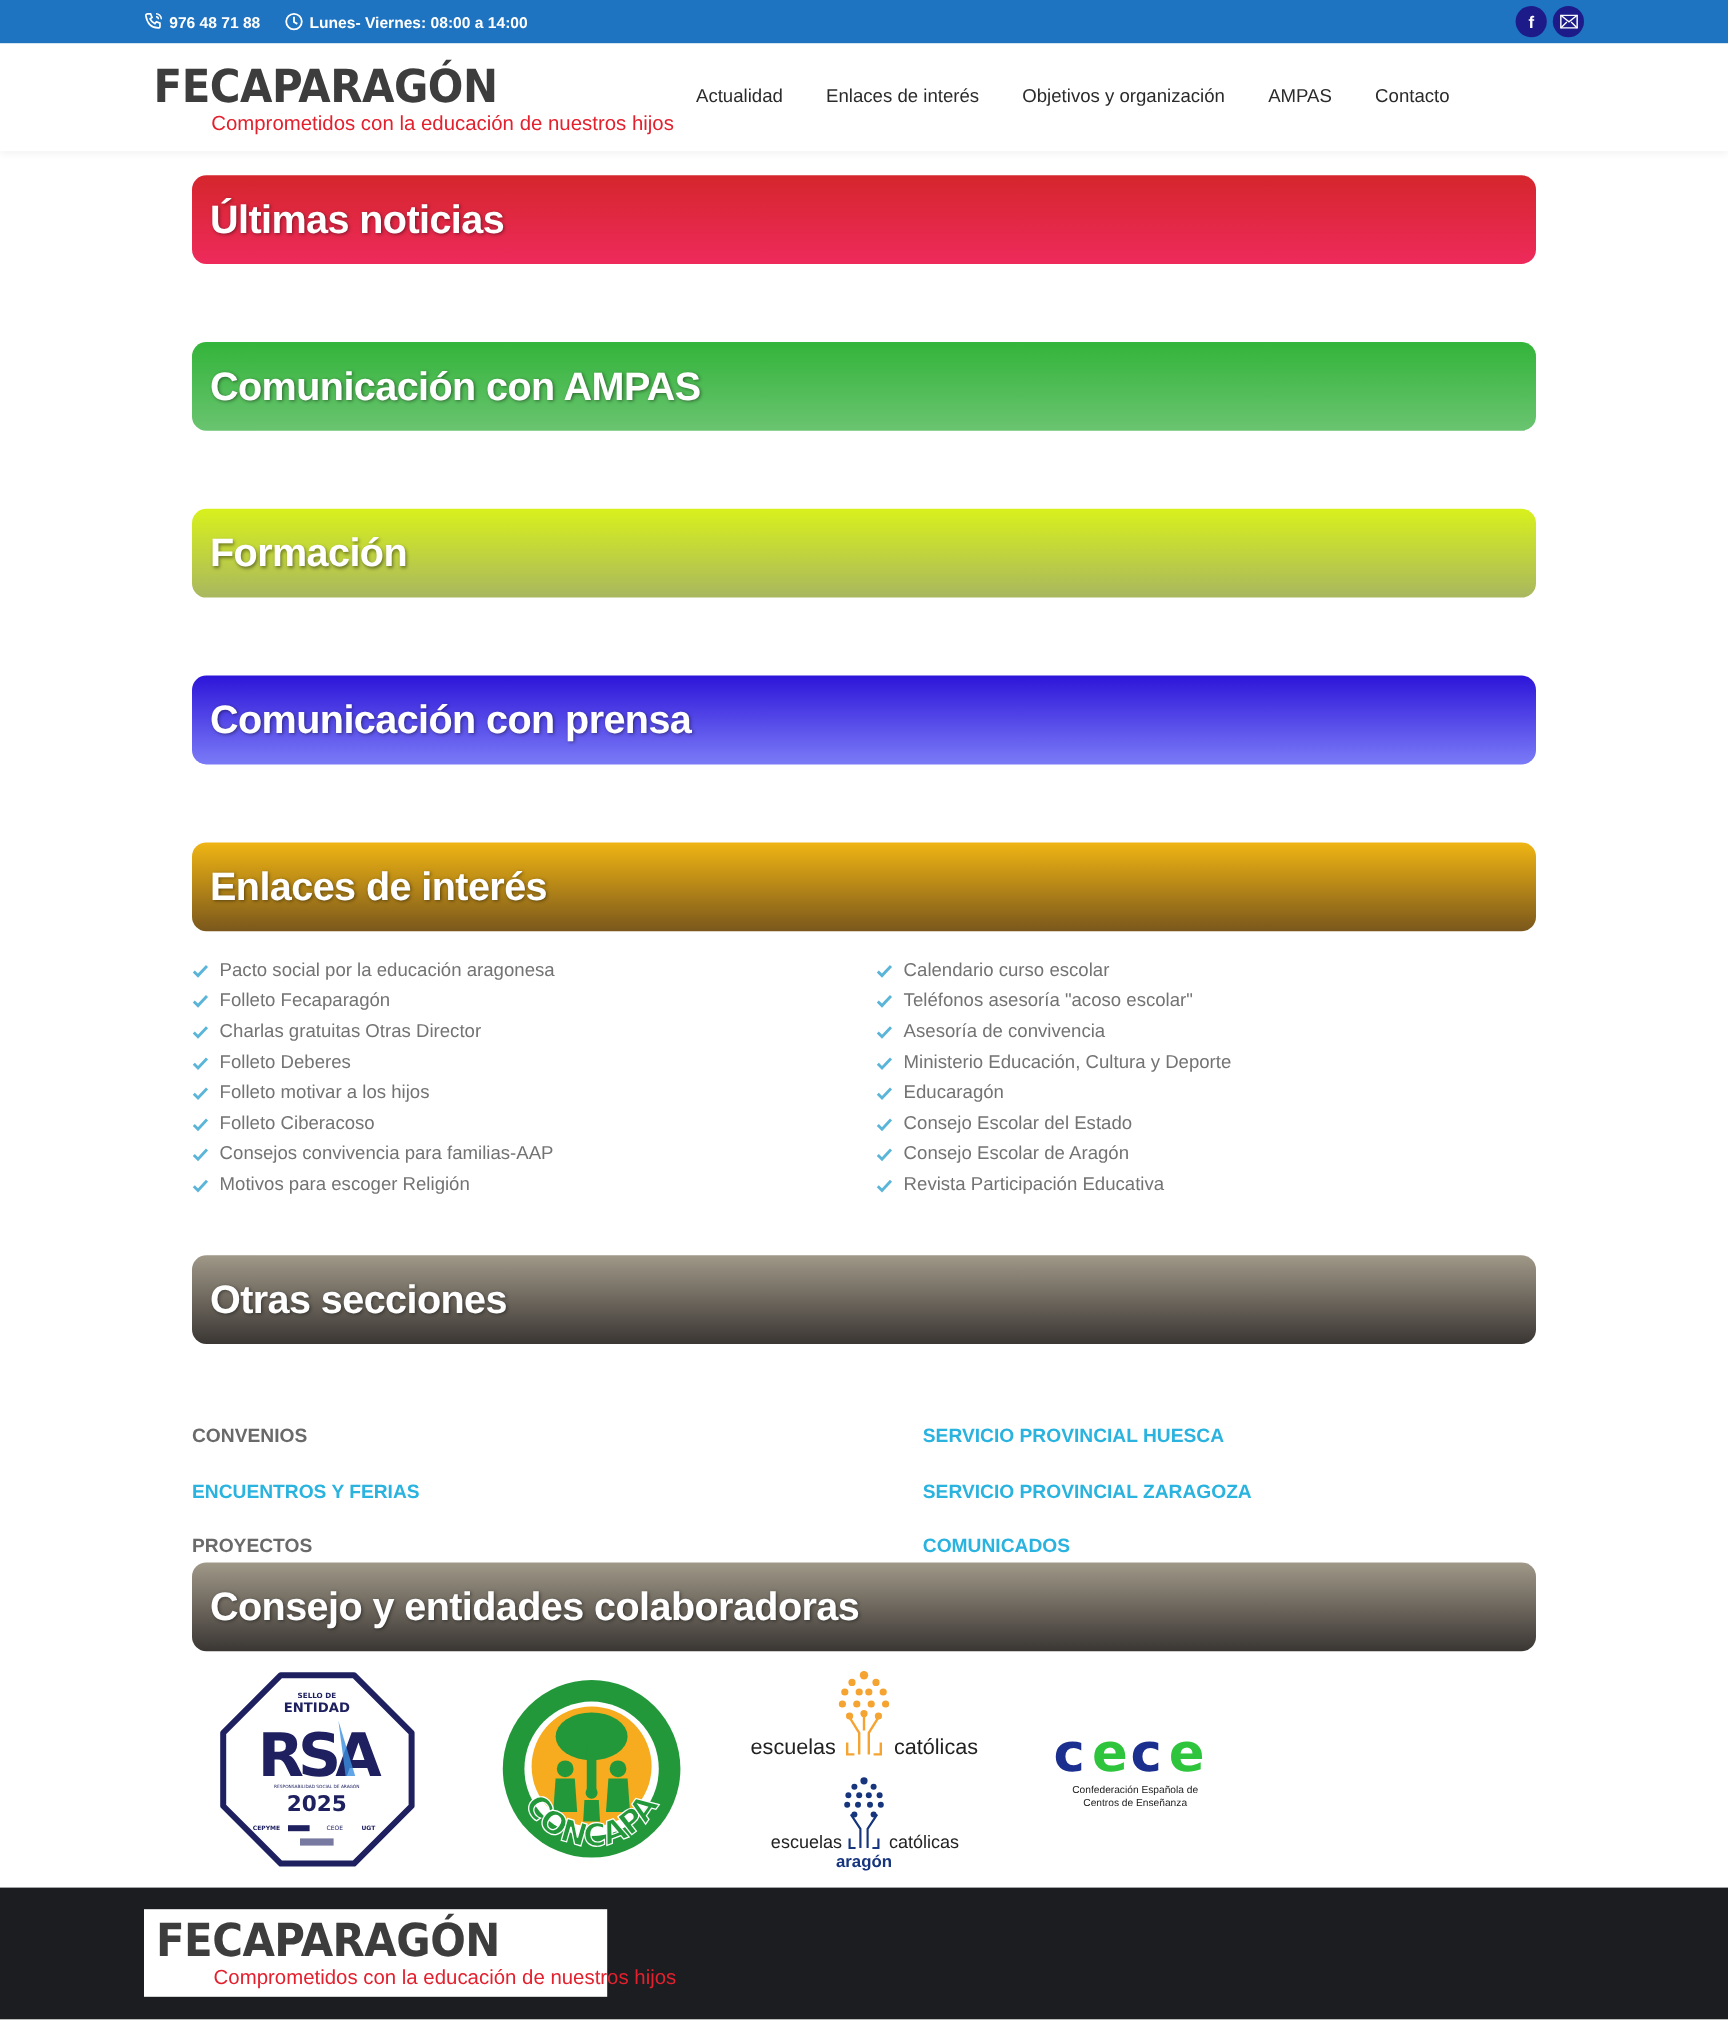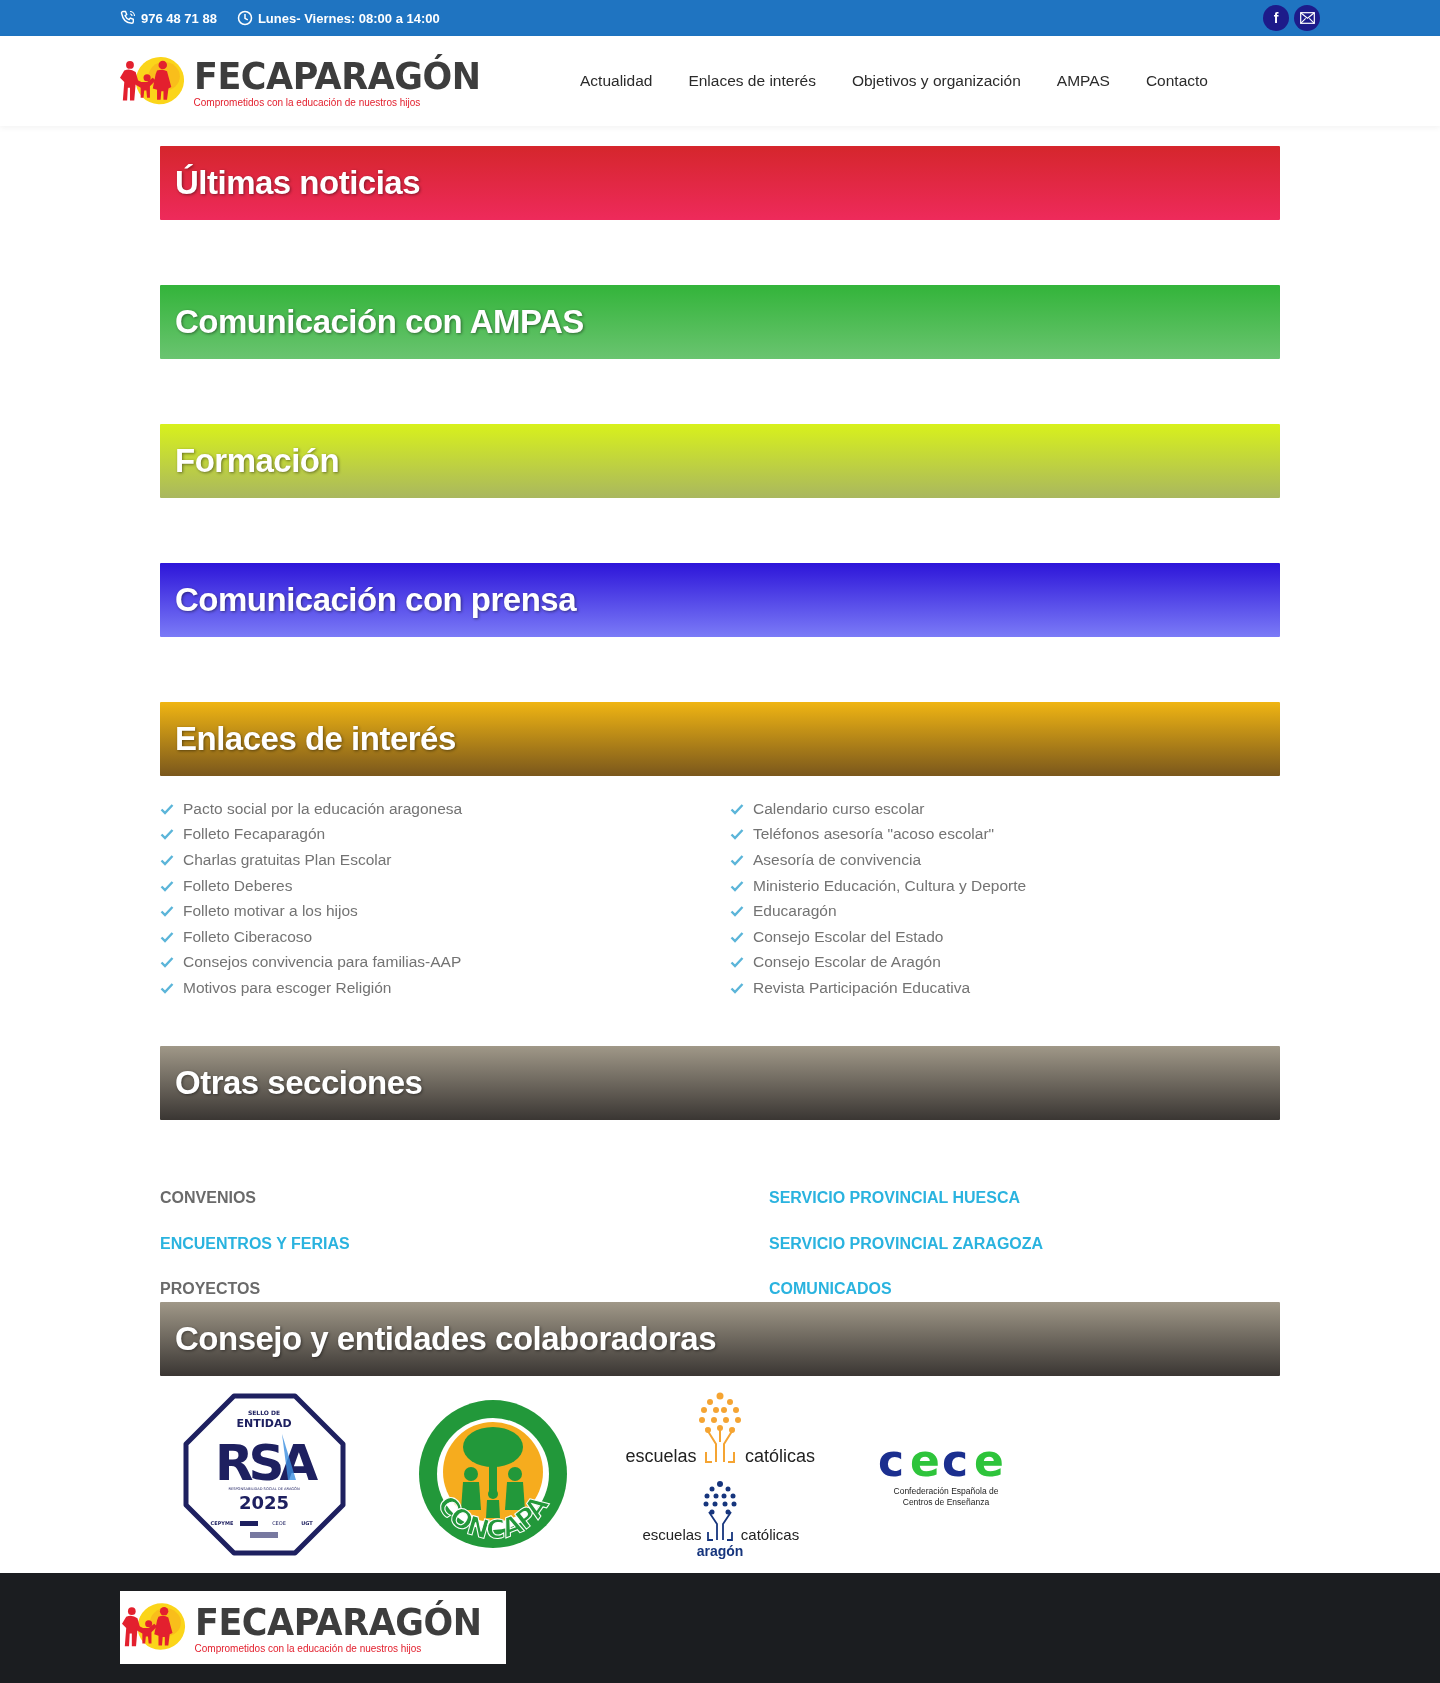--- a/index.html
+++ b/index.html
@@ -13,26 +13,26 @@
   .topbar .ico { width: 16px; height: 16px; display: inline-block; }
   .topbar .social { position: absolute; left: 1263px; top: 5px; display: flex; gap: 5px; }
   .topbar .soc { width: 26px; height: 26px; border-radius: 50%; background: #1d1b8a; color: #fff; display: flex; align-items: center; justify-content: center; font-size: 14px; font-weight: bold; cursor: pointer; }
 
   
   .header { position: absolute; left: 0; top: 36px; width: 1440px; height: 90px; background: #fff; box-shadow: 0 2px 6px rgba(0,0,0,0.05); }
   .logo { position: absolute; left: 120px; top: 8px; width: 385px; height: 76px; display: flex; align-items: center; }
   .logo .mark { width: 92px; height: 72px; position: relative; }
   .logo .brand { margin-left: 8px; }
   .logo .brand .name { font-family: "DejaVu Sans", sans-serif; font-weight: bold; font-size: 38px; color: #3d3d3d; letter-spacing: -0.5px; line-height: 40px; transform: scaleX(0.92); transform-origin: left; white-space: nowrap; }
-  .logo .brand .tag { font-size: 10px; color: #e3202e; white-space: nowrap; margin-top: 1px; }
+  .logo .brand .tag { font-size: 17px; color: #e3202e; white-space: nowrap; margin-top: 1px; margin-left: 48px; }
   .nav { position: absolute; left: 580px; top: 0; height: 90px; display: flex; align-items: center; gap: 36px; }
   .nav a { font-size: 15.5px; font-weight: normal; color: #2b2b2b; text-decoration: none; cursor: pointer; white-space: nowrap; }
 
   
-  .sec { position: absolute; left: 160px; width: 1120px; height: 74px; border-radius: 1px; display: flex; align-items: center; padding-left: 15px; }
+  .sec { position: absolute; left: 160px; width: 1120px; height: 74px; border-radius: 12px; display: flex; align-items: center; padding-left: 15px; }
   .sec h2 { color: #fff; font-size: 33px; font-weight: bold; letter-spacing: -0.5px; text-shadow: 1px 1px 3px rgba(0,0,0,0.45); white-space: nowrap; }
   .s-red { top: 146px; background: linear-gradient(#d5262c, #ee2a5b); }
   .s-green { top: 285px; background: linear-gradient(#33b43a, #6ac470); }
   .s-lime { top: 424px; background: linear-gradient(#d8f11c, #a9b75f); }
   .s-blue { top: 563px; background: linear-gradient(#2d15d9, #7b7bf7); }
   .s-gold { top: 702px; background: linear-gradient(#f0b513, #7a571c); }
   .s-gray1 { top: 1046px; background: linear-gradient(#a09888, #3a3633); }
   .s-gray2 { top: 1302px; background: linear-gradient(#a09888, #3a3633); }
 
   
@@ -144,21 +144,21 @@
   <li>
       <svg class="chk" viewBox="0 0 14 14">
         <path d="M1.5 7.5l3.5 3.5 7.5-8" fill="none" stroke="#5bb5d9" stroke-width="2.4"></path>
       </svg>
       <span>Folleto Fecaparagón</span>
     </li>
   <li>
       <svg class="chk" viewBox="0 0 14 14">
         <path d="M1.5 7.5l3.5 3.5 7.5-8" fill="none" stroke="#5bb5d9" stroke-width="2.4"></path>
       </svg>
-      <span>Charlas gratuitas Plan Escolar</span>
+      <span>Charlas gratuitas Otras Director</span>
     </li>
   <li>
       <svg class="chk" viewBox="0 0 14 14">
         <path d="M1.5 7.5l3.5 3.5 7.5-8" fill="none" stroke="#5bb5d9" stroke-width="2.4"></path>
       </svg>
       <span>Folleto Deberes</span>
     </li>
   <li>
       <svg class="chk" viewBox="0 0 14 14">
         <path d="M1.5 7.5l3.5 3.5 7.5-8" fill="none" stroke="#5bb5d9" stroke-width="2.4"></path>

